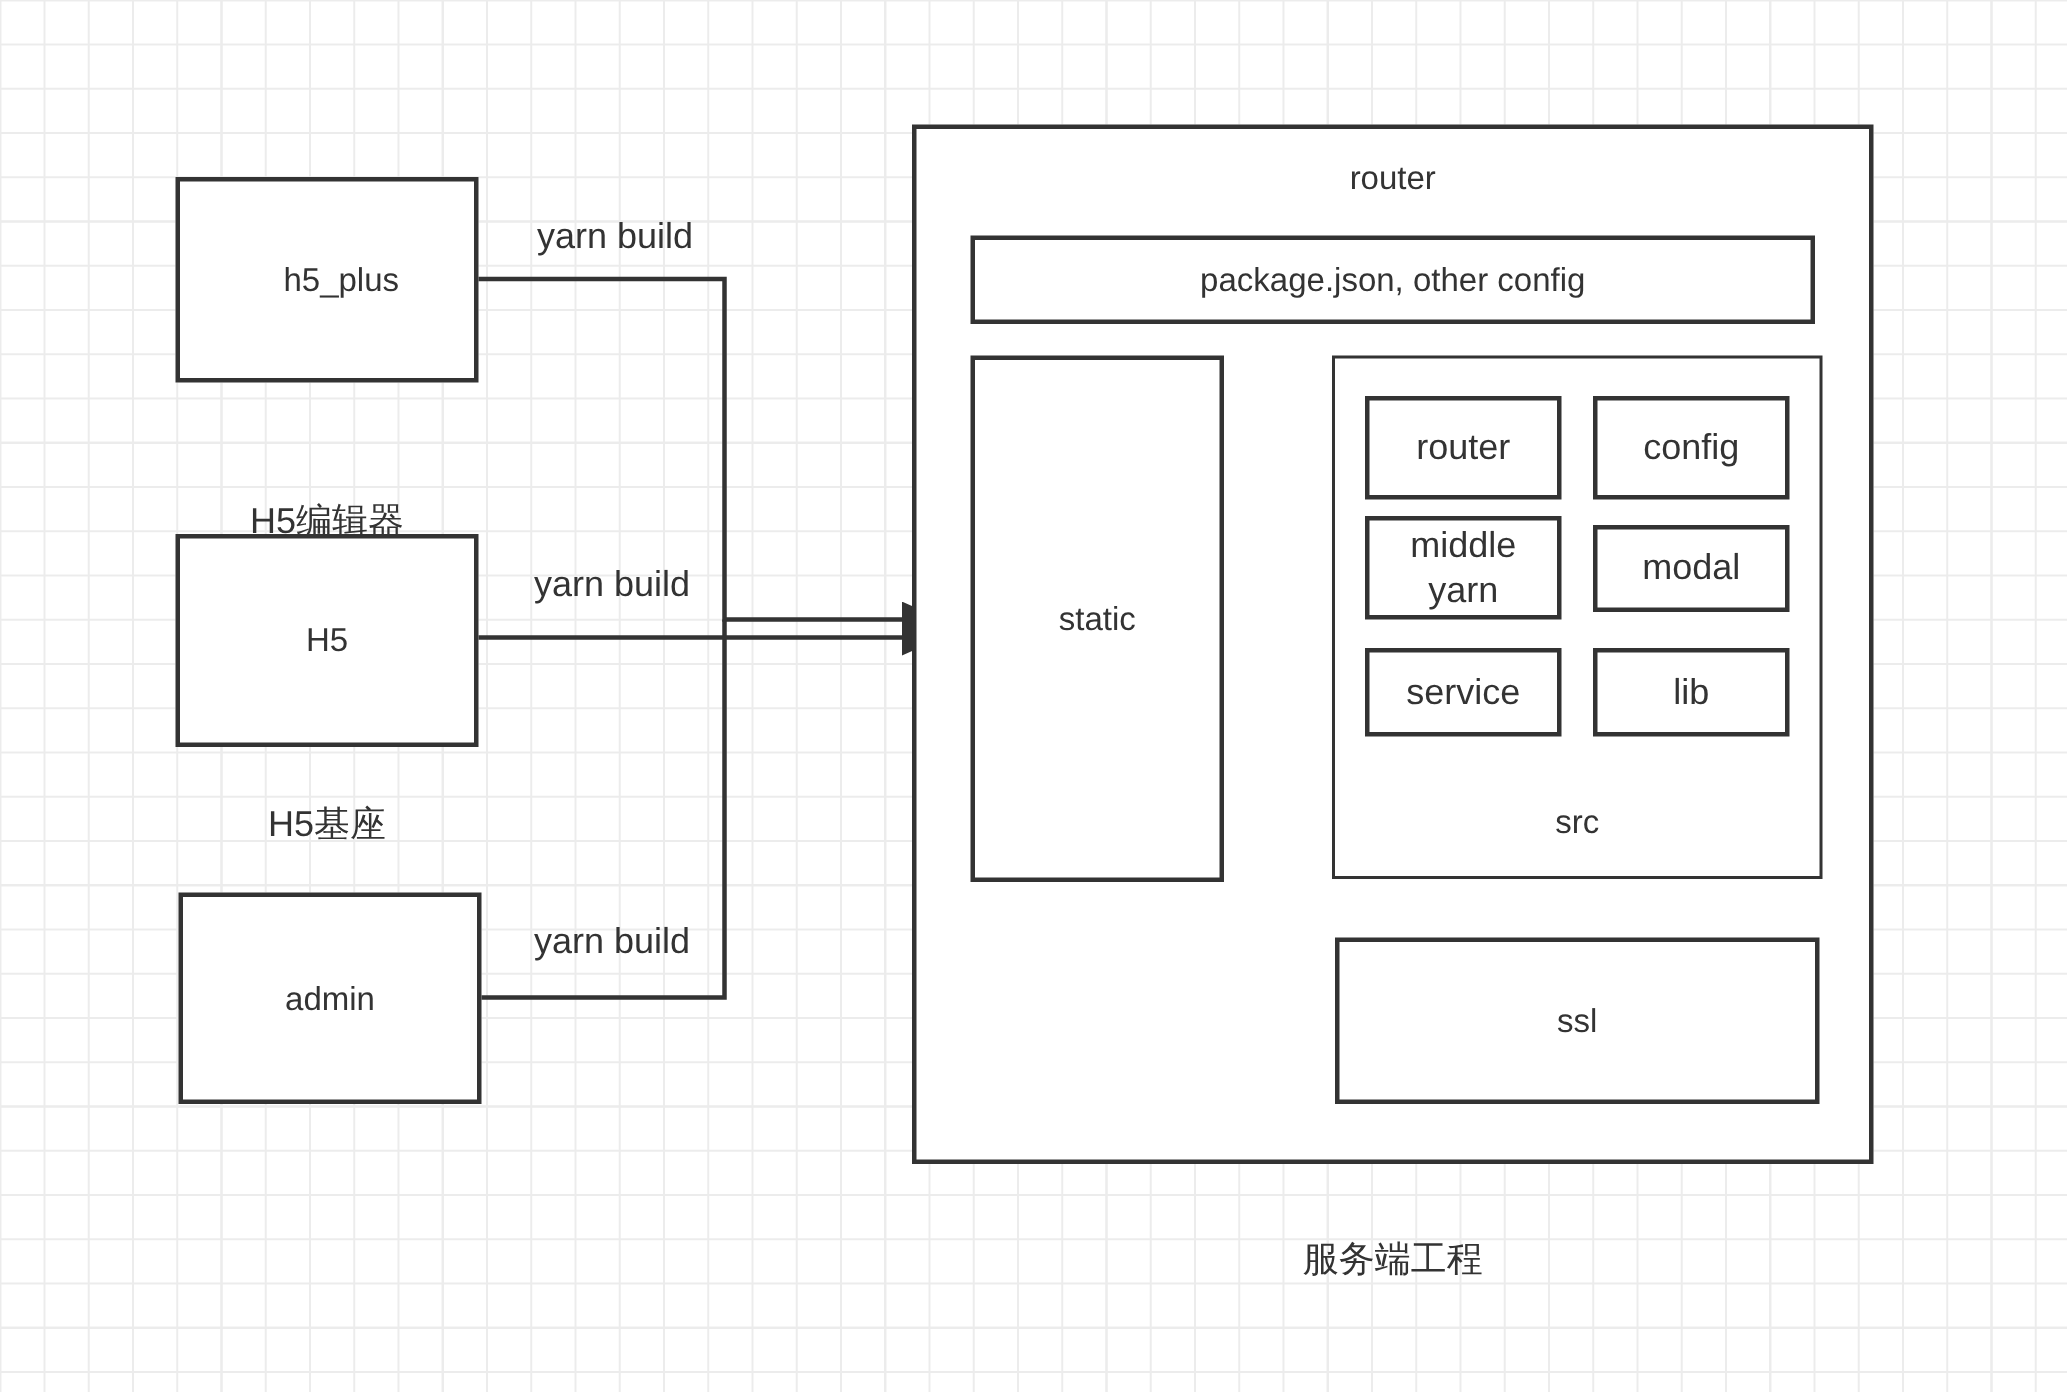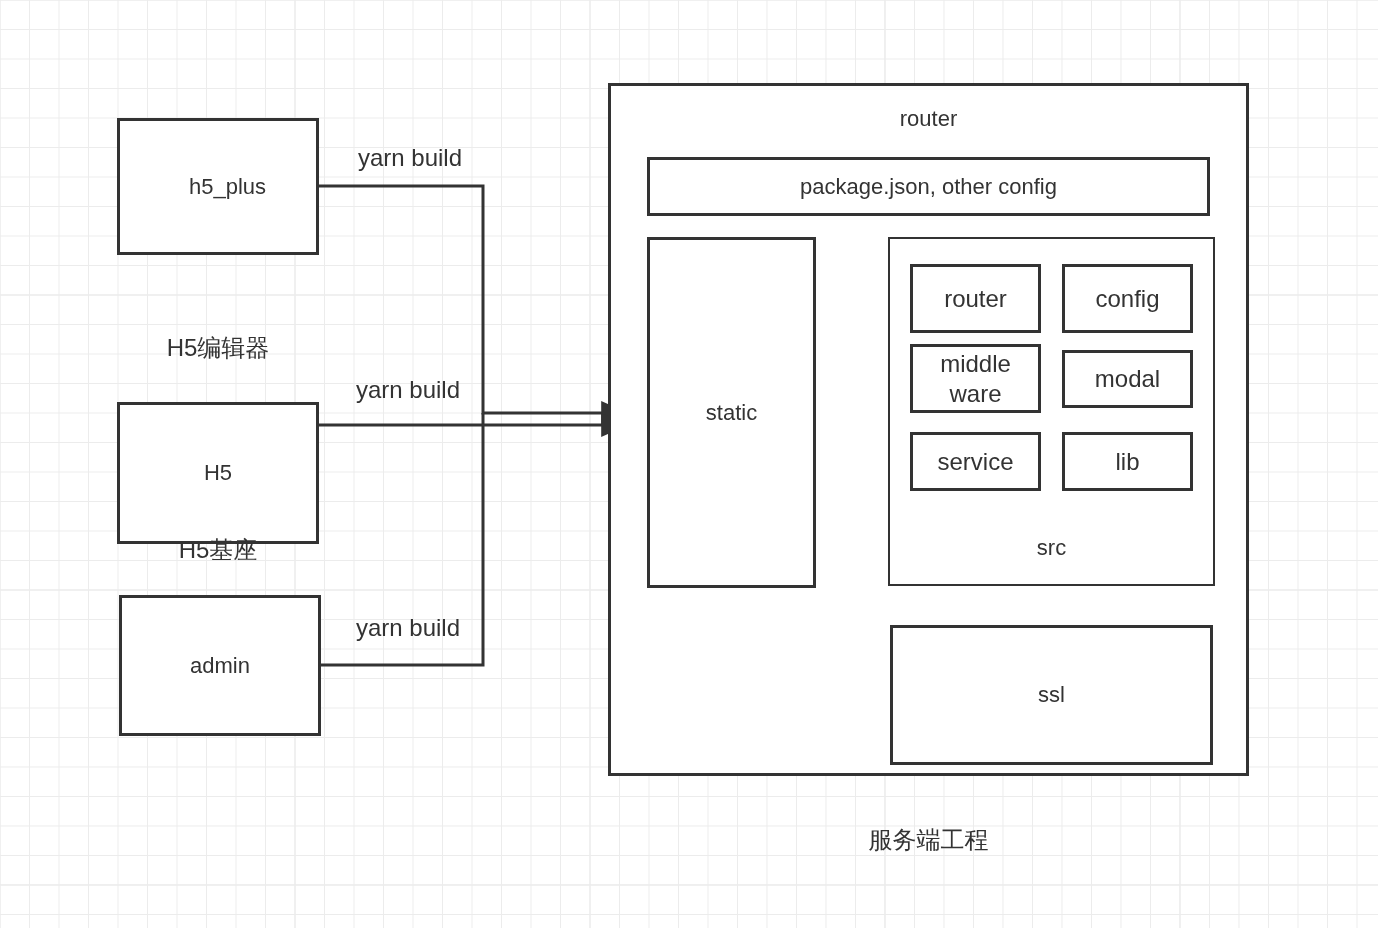--- a/index.html
+++ b/index.html
@@ -86,21 +86,21 @@
 
     <path d="M318,425 L627,425" fill="none" stroke="#333333" stroke-width="3" marker-end="url(#arrowhead)"></path>
   </svg>
 
   <div class="box t22" style="left:117px; top:118px; width:202px; height:137px;padding-left:19px;">
     <span>h5_plus</span>
   </div>
   <div class="caption t21" style="left:117px; top:294px; width:202px;margin-top:38px;">H5编辑器</div>
   <div class="edge-label t21" style="left:330px; top:144px; width:160px;">yarn build</div>
 
-  <div class="box t22" style="left:117px; top:356px; width:202px; height:142px;margin-top:46px;">
+  <div class="box t22" style="left:117px; top:356px; width:202px; height:142px;">
     <span>H5</span>
   </div>
   <div class="caption t21" style="left:117px; top:534px; width:202px;">H5基座</div>
   <div class="edge-label t21" style="left:328px; top:376px; width:160px;">yarn build</div>
 
   <div class="box t22" style="left:119px; top:595px; width:202px; height:141px;">
     <span>admin</span>
   </div>
   <div class="edge-label t21" style="left:328px; top:614px; width:160px;">yarn build</div>
 
@@ -121,31 +121,31 @@
   <div class="container-label t22" style="left:888px; top:535px; width:327px;">src</div>
 
   <div class="box t21" style="left:910px; top:264px; width:131px; height:69px;">
     <span>router</span>
   </div>
   <div class="box t21" style="left:1062px; top:264px; width:131px; height:69px;">
     <span>config</span>
   </div>
   <div class="box t21" style="left:910px; top:344px; width:131px; height:69px;">
     <span style="white-space:pre-line;">middle
-ware</span>
+yarn</span>
   </div>
   <div class="box t21" style="left:1062px; top:350px; width:131px; height:58px;">
     <span>modal</span>
   </div>
   <div class="box t21" style="left:910px; top:432px; width:131px; height:59px;">
     <span>service</span>
   </div>
   <div class="box t21" style="left:1062px; top:432px; width:131px; height:59px;">
     <span>lib</span>
   </div>
 
-  <div class="box t22" style="left:890px; top:625px; width:323px; height:140px;">
+  <div class="box t22" style="left:890px; top:625px; width:323px; height:111px;">
     <span>ssl</span>
   </div>
 
   <div class="caption t21" style="left:608px; top:824px; width:641px;">服务端工程</div>
 
 </div>
 
 </body></html>

